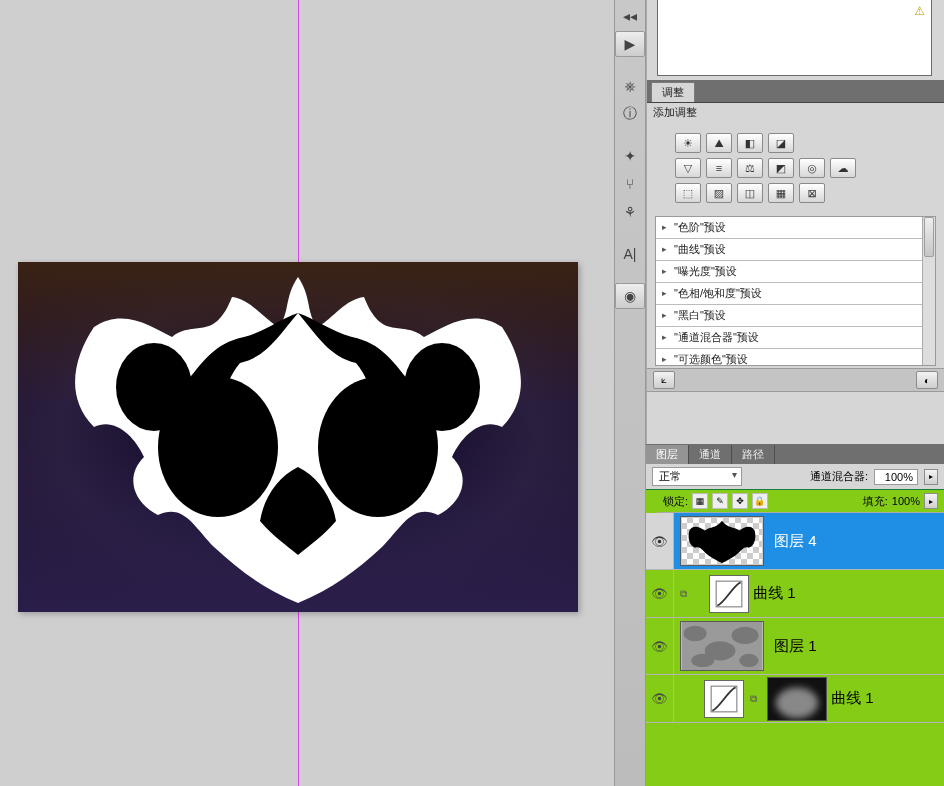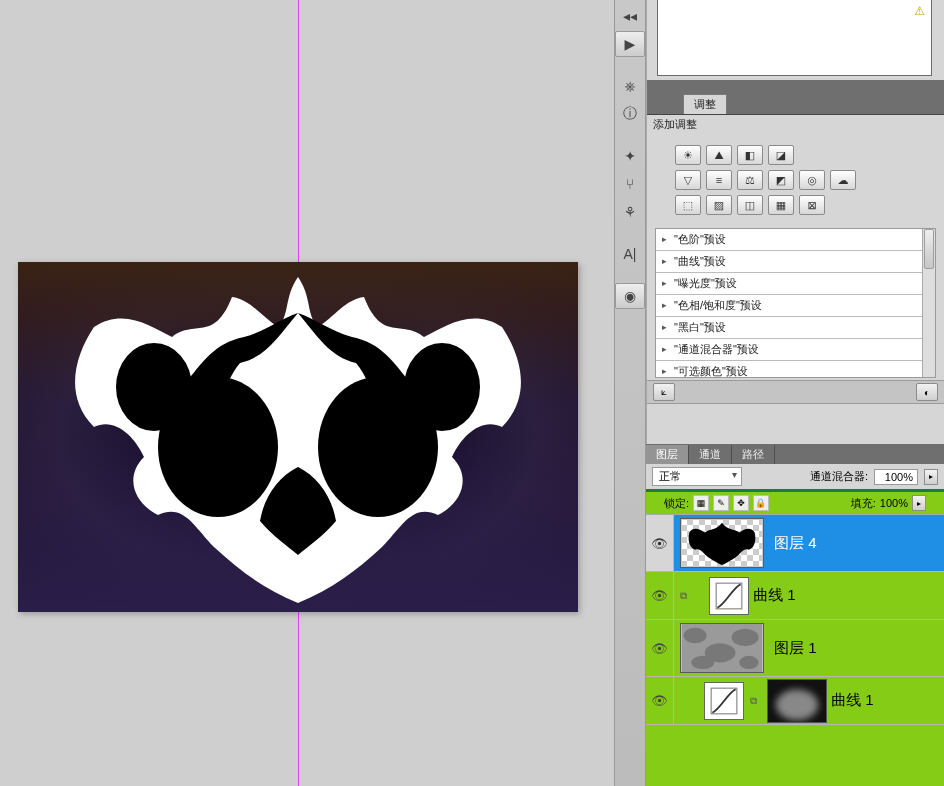--- a/index.html
+++ b/index.html
@@ -18,47 +18,47 @@
 .vstrip .vs-btn { width:30px; height:26px; margin:1px auto; display:flex; align-items:center; justify-content:center; color:#444; font-size:14px; border:1px solid transparent; }
 .vstrip .vs-sep { height:14px; }
 .vstrip .boxed { border:1px solid #9a9a9a; background:linear-gradient(#eee,#ccc); border-radius:2px; }
 
 
 .rcol { position:absolute; left:646px; top:0; right:0; height:786px; background:#d6d6d6; border-left:1px solid #a9a9a9; }
 .preview-box { margin:0 12px 4px 10px; height:76px; border:1px solid #6b6b6b; border-top:none; background:#fff; position:relative; }
 .preview-box .warn { position:absolute; right:6px; top:4px; color:#c59a00; font-size:12px; }
 
 
-.panel-tab { display:flex; background:#6f6f6f; height:35px; align-items:flex-end; font-size:11px; color:#ddd; border-bottom:1px solid #444;padding-left:32px; }
+.panel-tab { display:flex; background:#6f6f6f; height:23px; align-items:flex-end; font-size:11px; color:#ddd; border-bottom:1px solid #444; }
 .panel-tab .tab { padding:2px 10px; background:#d6d6d6; color:#222; border:1px solid #7a7a7a; border-bottom:none; margin-left:4px; }
 .panel-hdr { font-size:11px; color:#222; padding:2px 6px; background:#d6d6d6; }
 .adj-icons { padding:6px 14px; }
 .adj-row { display:flex; gap:5px; margin:5px 0; justify-content:flex-start; padding-left:14px; }
 .adj-ic { width:26px; height:20px; border:1px solid #8a8a8a; background:linear-gradient(#fff,#d7d7d7); display:flex; align-items:center; justify-content:center; font-size:11px; color:#333; border-radius:2px; }
 
 .preset-list { margin:2px 8px 2px 8px; border:1px solid #9a9a9a; background:#e0e0e0; max-height:150px; overflow:hidden; position:relative; }
 .preset-list .scrollbar { position:absolute; right:0; top:0; bottom:0; width:13px; background:#ddd; border-left:1px solid #aaa; }
 .preset-list .scrollbar .thumb { position:absolute; left:1px; right:1px; top:0; height:40px; background:linear-gradient(#eee,#c6c6c6); border:1px solid #9e9e9e; border-radius:2px; }
 .preset-item { font-size:11px; color:#222; padding:2px 6px 2px 18px; border-bottom:1px solid #bcbcbc; background:#fff; position:relative; line-height:17px; }
 .preset-item::before { content:"▸"; position:absolute; left:6px; top:2px; font-size:9px; color:#555; }
 
 .panel-footer { height:24px; background:#c4c4c4; border-top:1px solid #9b9b9b; border-bottom:1px solid #9b9b9b; display:flex; align-items:center; padding:0 6px; justify-content:space-between; }
 .panel-footer .ficon { width:22px; height:18px; border:1px solid #8b8b8b; background:linear-gradient(#f2f2f2,#cfcfcf); border-radius:2px; display:flex; align-items:center; justify-content:center; font-size:10px; }
 
 
 .layers-panel { position:absolute; left:646px; right:0; top:444px; bottom:0; background:#84cc16; }
 .lp-tabs { display:flex; background:#6f6f6f; height:20px; align-items:flex-end; font-size:11px; }
 .lptab { padding:2px 10px; color:#eee; border-right:1px solid #4e4e4e; }
 .lptab.active { background:#949494; color:#fff; }
-.lp-row1 { display:flex; align-items:center; padding:3px 6px; background:#d6d6d6; border-bottom:3px solid #15803d; font-size:11px; gap:6px; }
+.lp-row1 { display:flex; align-items:center; padding:3px 6px; background:#d6d6d6; border-bottom:1px solid #15803d; font-size:11px; gap:6px; }
 .lp-row1 .sel { border:1px solid #9a9a9a; background:#fff; padding:1px 16px 1px 6px; position:relative; min-width:90px; }
 .lp-row1 .sel::after { content:"▾"; position:absolute; right:4px; top:1px; color:#555; font-size:10px; }
 .lp-row1 .num { width:44px; border:1px solid #9a9a9a; background:#fff; padding:1px 4px; text-align:right; }
 .tiny-btn { width:14px; height:16px; border:1px solid #8d8d8d; background:linear-gradient(#f4f4f4,#cfcfcf); font-size:8px; display:flex; align-items:center; justify-content:center; }
-.lp-row2 { display:flex; align-items:center; padding:3px 18px; font-size:11px; border-bottom:1px solid #aaa; gap:4px; }
+.lp-row2 { display:flex; align-items:center; padding:3px 6px; font-size:11px; border-bottom:1px solid #aaa; gap:4px;margin-left:11px; }
 .lock-ic { width:16px; height:16px; border:1px solid #bbb; background:#eee; font-size:9px; display:flex; align-items:center; justify-content:center; }
 
 .layer-list { }
 .layer { display:flex; align-items:center; border-bottom:1px solid #b5b5b5; min-height:56px; }
 .layer.selected { background:#1f8fe6; color:#fff; }
 .vis { width:28px; display:flex; justify-content:center; color:#444; font-size:13px; border-right:1px solid #b5b5b5; align-self:stretch; align-items:center; }
 .layer.selected .vis { color:#333; background:#d6d6d6; }
 .thumb-box { width:84px; height:50px; margin:3px 6px; border:1px solid #5a5a5a; background:#fff; box-shadow:inset 0 0 0 1px #ccc; display:flex; align-items:center; justify-content:center; position:relative; overflow:hidden; }
 .thumb-box.checker { background:repeating-conic-gradient(#ccc 0 25%,#fff 0 50%) 0 0/12px 12px; }
 .thumb-mini { width:100%; height:100%; }

